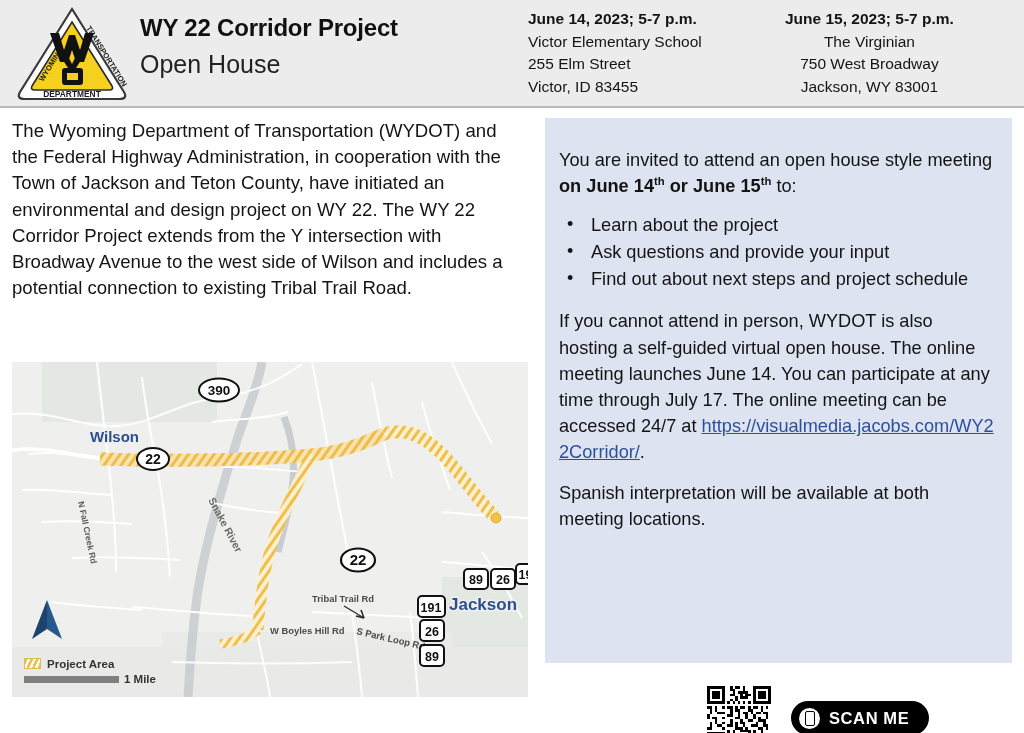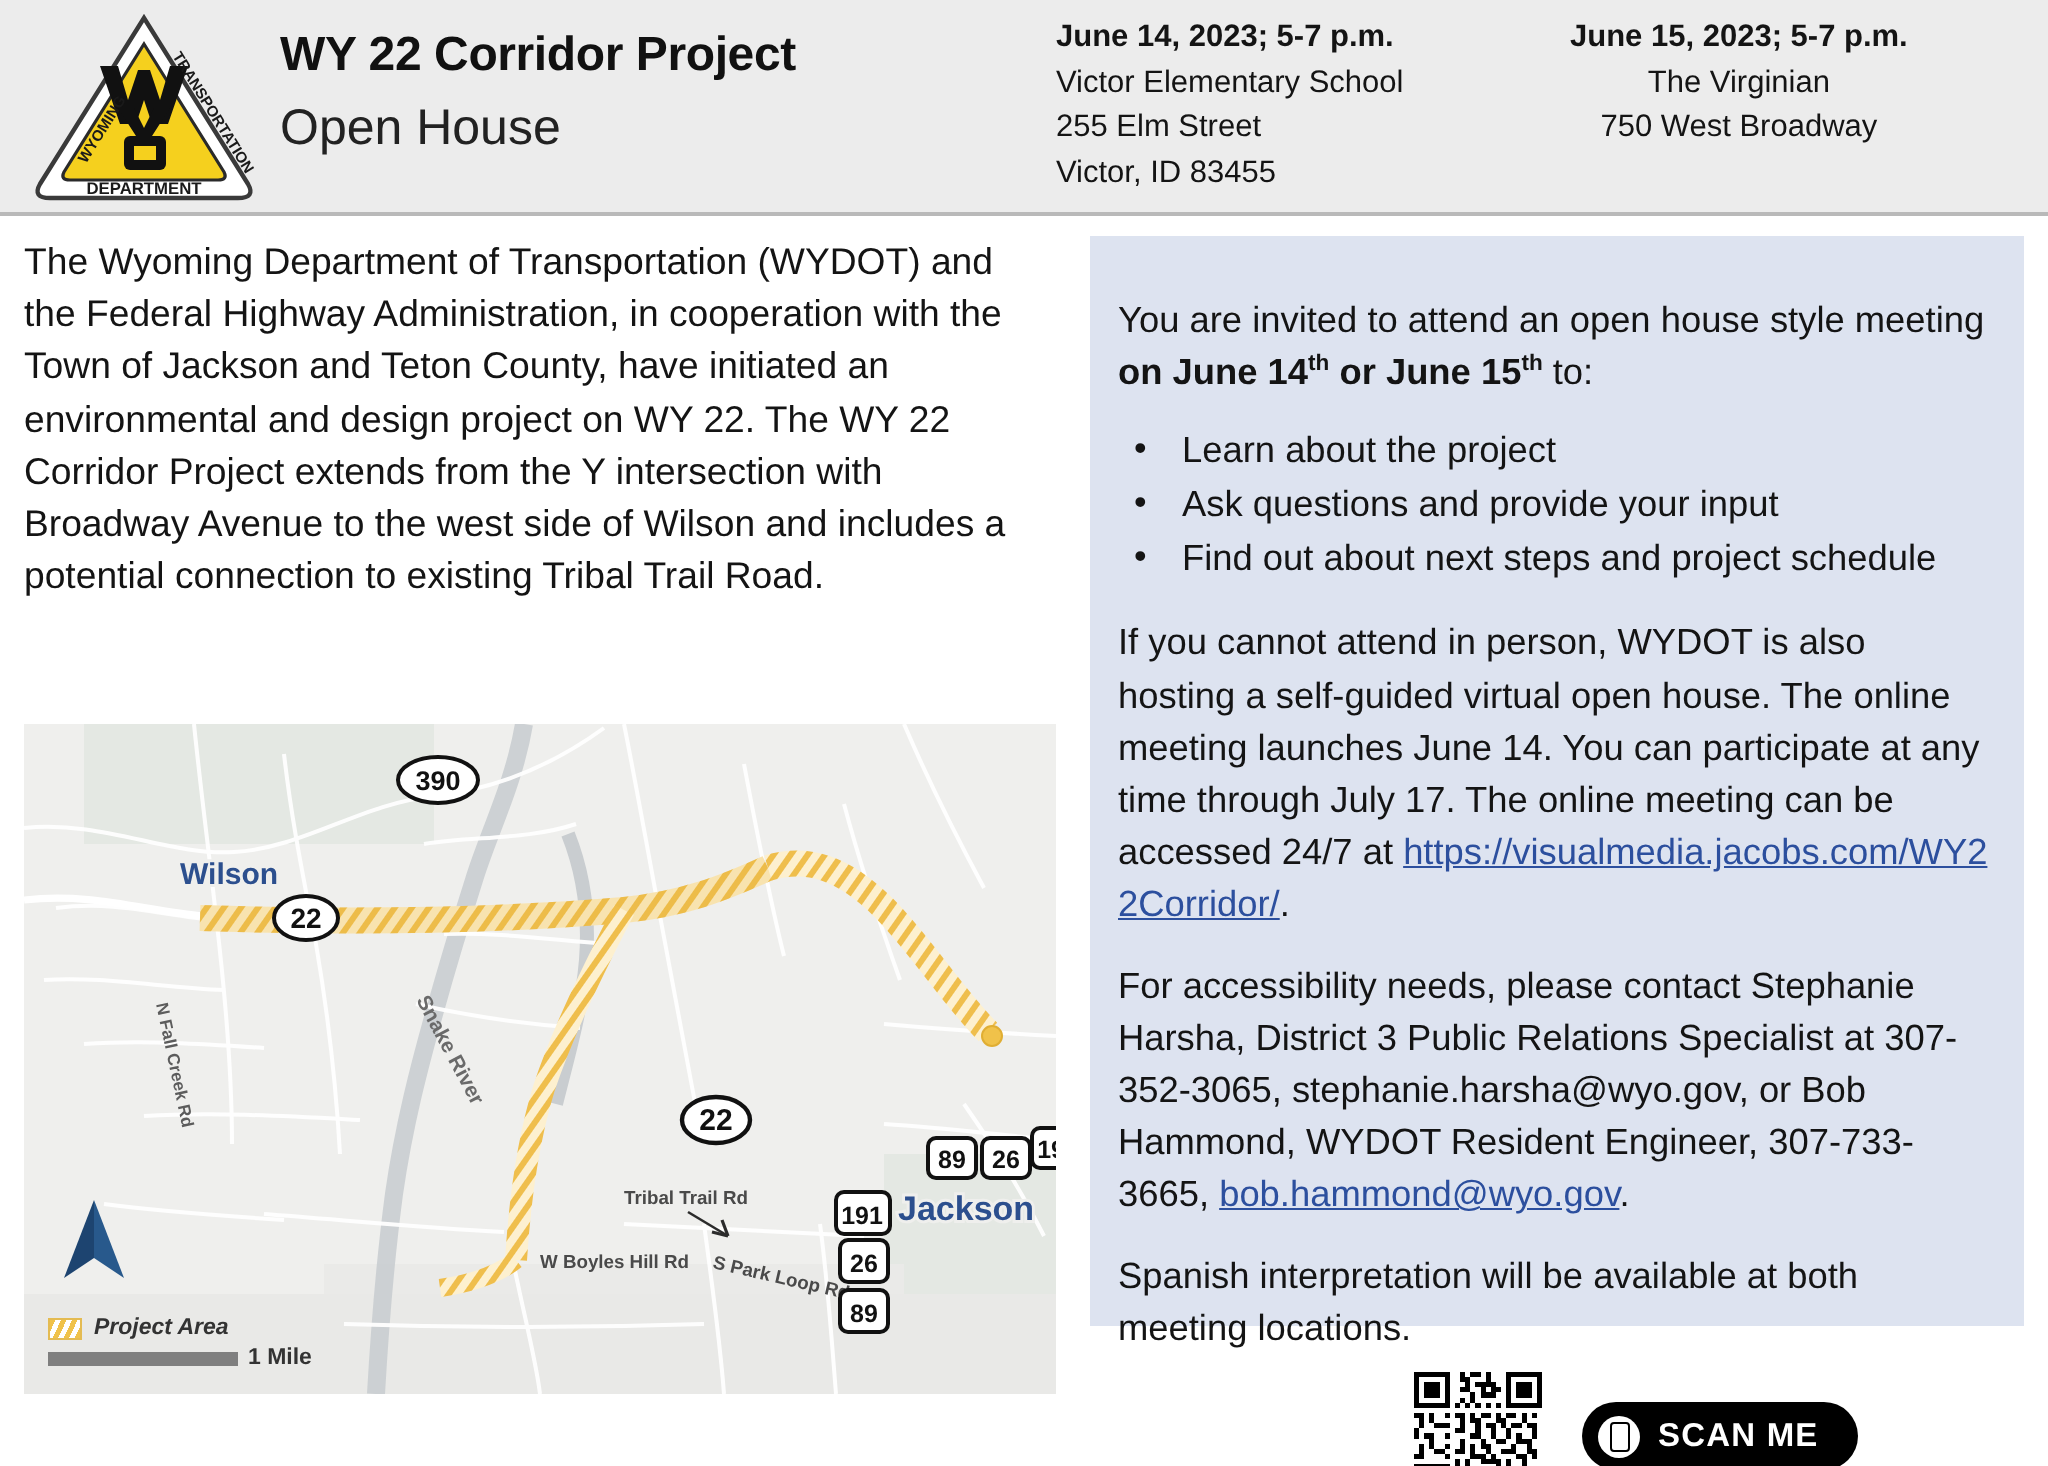--- a/index.html
+++ b/index.html
@@ -48,21 +48,21 @@
   
   .map{
     position:absolute;left:12px;top:362px;width:516px;height:335px;
     background:#efefed;overflow:hidden;
   }
   .map svg{display:block;}
   .map-legend{
     position:absolute;left:12px;bottom:12px;
     font-size:11.5px;font-weight:bold;color:#333;
   }
-  .legend-row{display:flex;align-items:center;gap:6px;margin-bottom:3px;font-style:italic;}
+  .legend-row{display:flex;gap:6px;margin-bottom:3px;}
   .legend-swatch{
     width:17px;height:11px;
     background:repeating-linear-gradient(115deg,#f0c24a 0 2.5px,#ffffff 2.5px 5px);
     border:1px solid #e4bb52;box-sizing:border-box;
   }
   .scale-row{display:flex;align-items:center;gap:5px;}
   .scale-bar{width:95px;height:7px;background:#7f7f7f;}
   .north-arrow{position:absolute;left:18px;bottom:56px;width:34px;height:42px;}
 
   
@@ -139,20 +139,21 @@
     <div class="date">June 14, 2023; 5-7 p.m.</div>
     <div>Victor Elementary School</div>
     <div>255 Elm Street</div>
     <div>Victor, ID 83455</div>
   </div>
 
   <div class="meeting m2">
     <div class="date">June 15, 2023; 5-7 p.m.</div>
     <div>The Virginian</div>
     <div>750 West Broadway</div>
+    <div>Jackson, WY 83001</div>
   </div>
 </div>
 
 <div class="left-col">
   <div class="intro-para">The Wyoming Department of Transportation (WYDOT) and the Federal Highway Administration, in cooperation with the Town of Jackson and Teton County, have initiated an environmental and design project on WY 22. The WY 22 Corridor Project extends from the Y intersection with Broadway Avenue to the west side of Wilson and includes a potential connection to existing Tribal Trail Road.</div>
 </div>
 
 <div class="map">
   <svg viewBox="0 0 516 335" width="516" height="335" aria-hidden="true">
     <rect x="0" y="0" width="516" height="335" fill="#efefed"></rect>
@@ -288,23 +289,20 @@
   <ul class="rp-list">
     <li>Learn about the project</li>
     <li>Ask questions and provide your input</li>
     <li>Find out about next steps and project schedule</li>
   </ul>
 
   <p class="rp-para">
     <span>If you cannot attend in person, WYDOT is also hosting a self-guided virtual open house. The online meeting launches June 14.  You can participate at any time through July 17. The online meeting can be accessed 24/7 at </span><a class="rp-link" href="#">https://visualmedia.jacobs.com/WY22Corridor/</a><span>.</span>
   </p>
 
-  <p class="rp-para">
-    <span>For accessibility needs, please contact Stephanie Harsha, District 3 Public Relations Specialist at 307-352-3065, stephanie.harsha@wyo.gov, or Bob Hammond, WYDOT Resident Engineer, 307-733-3665, </span><a class="rp-link" href="#">bob.hammond@wyo.gov</a><span>.</span>
-  </p>
 
   <p class="rp-para">Spanish interpretation will be available at both meeting locations.</p>
 </div>
 
 <div class="qr-wrap">
   <div class="qr-code">
     <svg viewBox="0 0 25 25" width="68" height="64" shape-rendering="crispEdges" aria-hidden="true">
       <rect width="25" height="25" fill="#fff"></rect>
       <g fill="#000">
 

